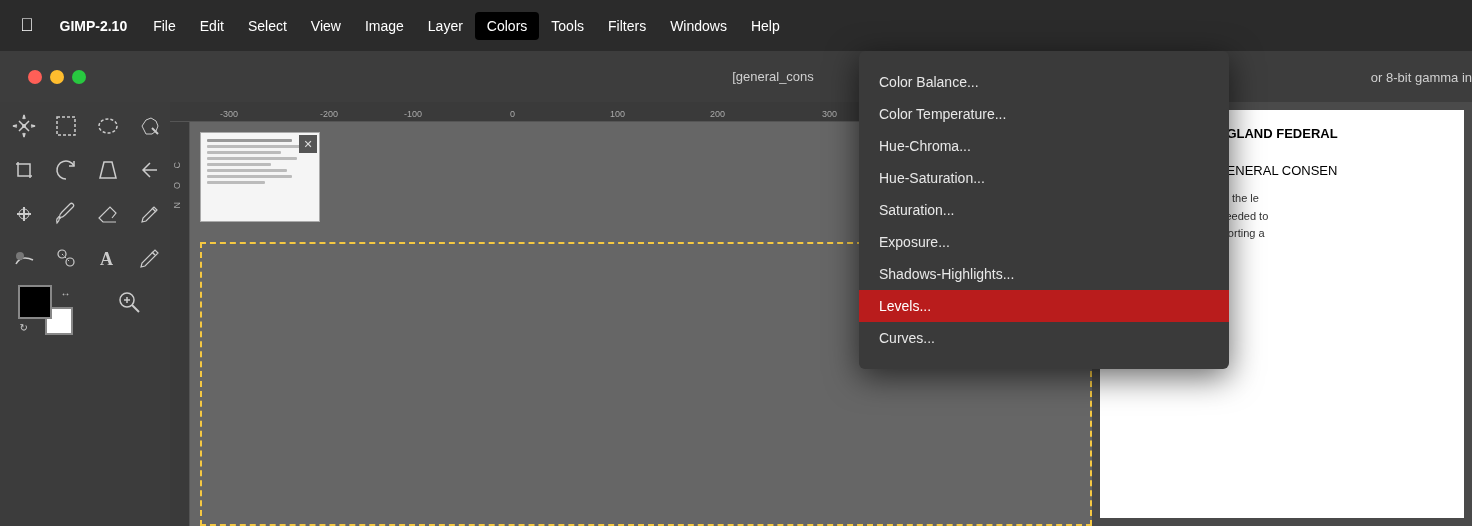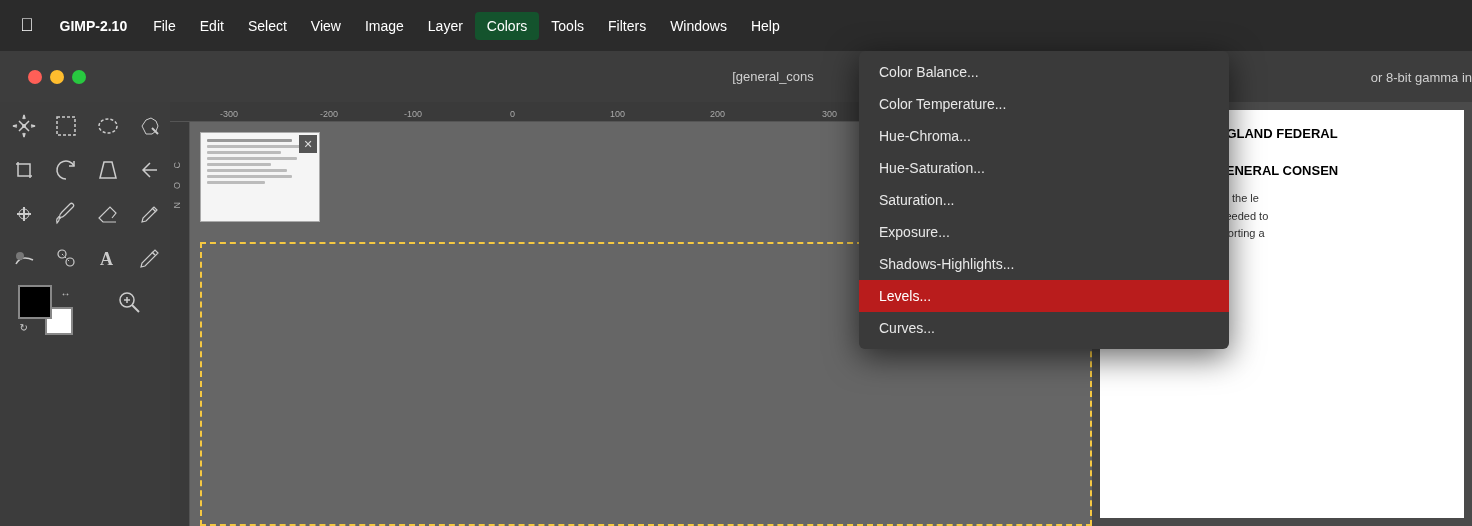--- a/index.html
+++ b/index.html
@@ -37,21 +37,21 @@
     }
     .menubar-item {
       color: #fff;
       font-size: 14px;
       padding: 6px 12px;
       cursor: pointer;
       border-radius: 4px;
       white-space: nowrap;
     }
     .menubar-item.active {
-      background: #14532d;
+      background: #000000;
       color: #fff;
     }
 
     
     .titlebar {
       width: 100%;
       height: 51px;
       background: #3d3d3d;
       display: flex;
       align-items: center;
@@ -234,21 +234,21 @@
     
     .dropdown-menu {
       position: absolute;
       top: 51px;
       left: 859px;
       width: 370px;
       background: #3a3a3a;
       border-radius: 6px;
       box-shadow: 0 8px 32px rgba(0,0,0,0.6);
       z-index: 200;
-      padding: 5px 0;
+      padding: 15px 0;
       overflow: hidden;
     }
     .dropdown-item {
       display: flex;
       align-items: center;
       padding: 8px 20px;
       color: #e8e8e8;
       font-size: 14px;
       cursor: pointer;
       white-space: nowrap;
@@ -457,21 +457,21 @@
         </div>
 
         <div class="canvas-dashed-border"></div>
       </div>
     </div>
   </div>
 
   <div class="right-panel">
     <div class="right-doc-content">
       <div style="font-weight:bold; font-size:13px; text-align:center; margin-bottom:22px;">GLAND FEDERAL</div>
-      <div style="font-weight:bold; font-size:13px; text-align:center; margin-bottom:12px;">ENERAL CONSEN</div>
+      <div style="font-weight:normal; font-size:13px; text-align:center; margin-bottom:12px;">ENERAL CONSEN</div>
       <div style="font-size:11px; line-height:1.6; color:#333;">
         <span style="font-weight:bold;">edit Union</span> ("NEFCU"), the le<br>
         other assets that are needed to<br>
         report from a credit reporting a
       </div>
     </div>
   </div>
 
 </div>
 

